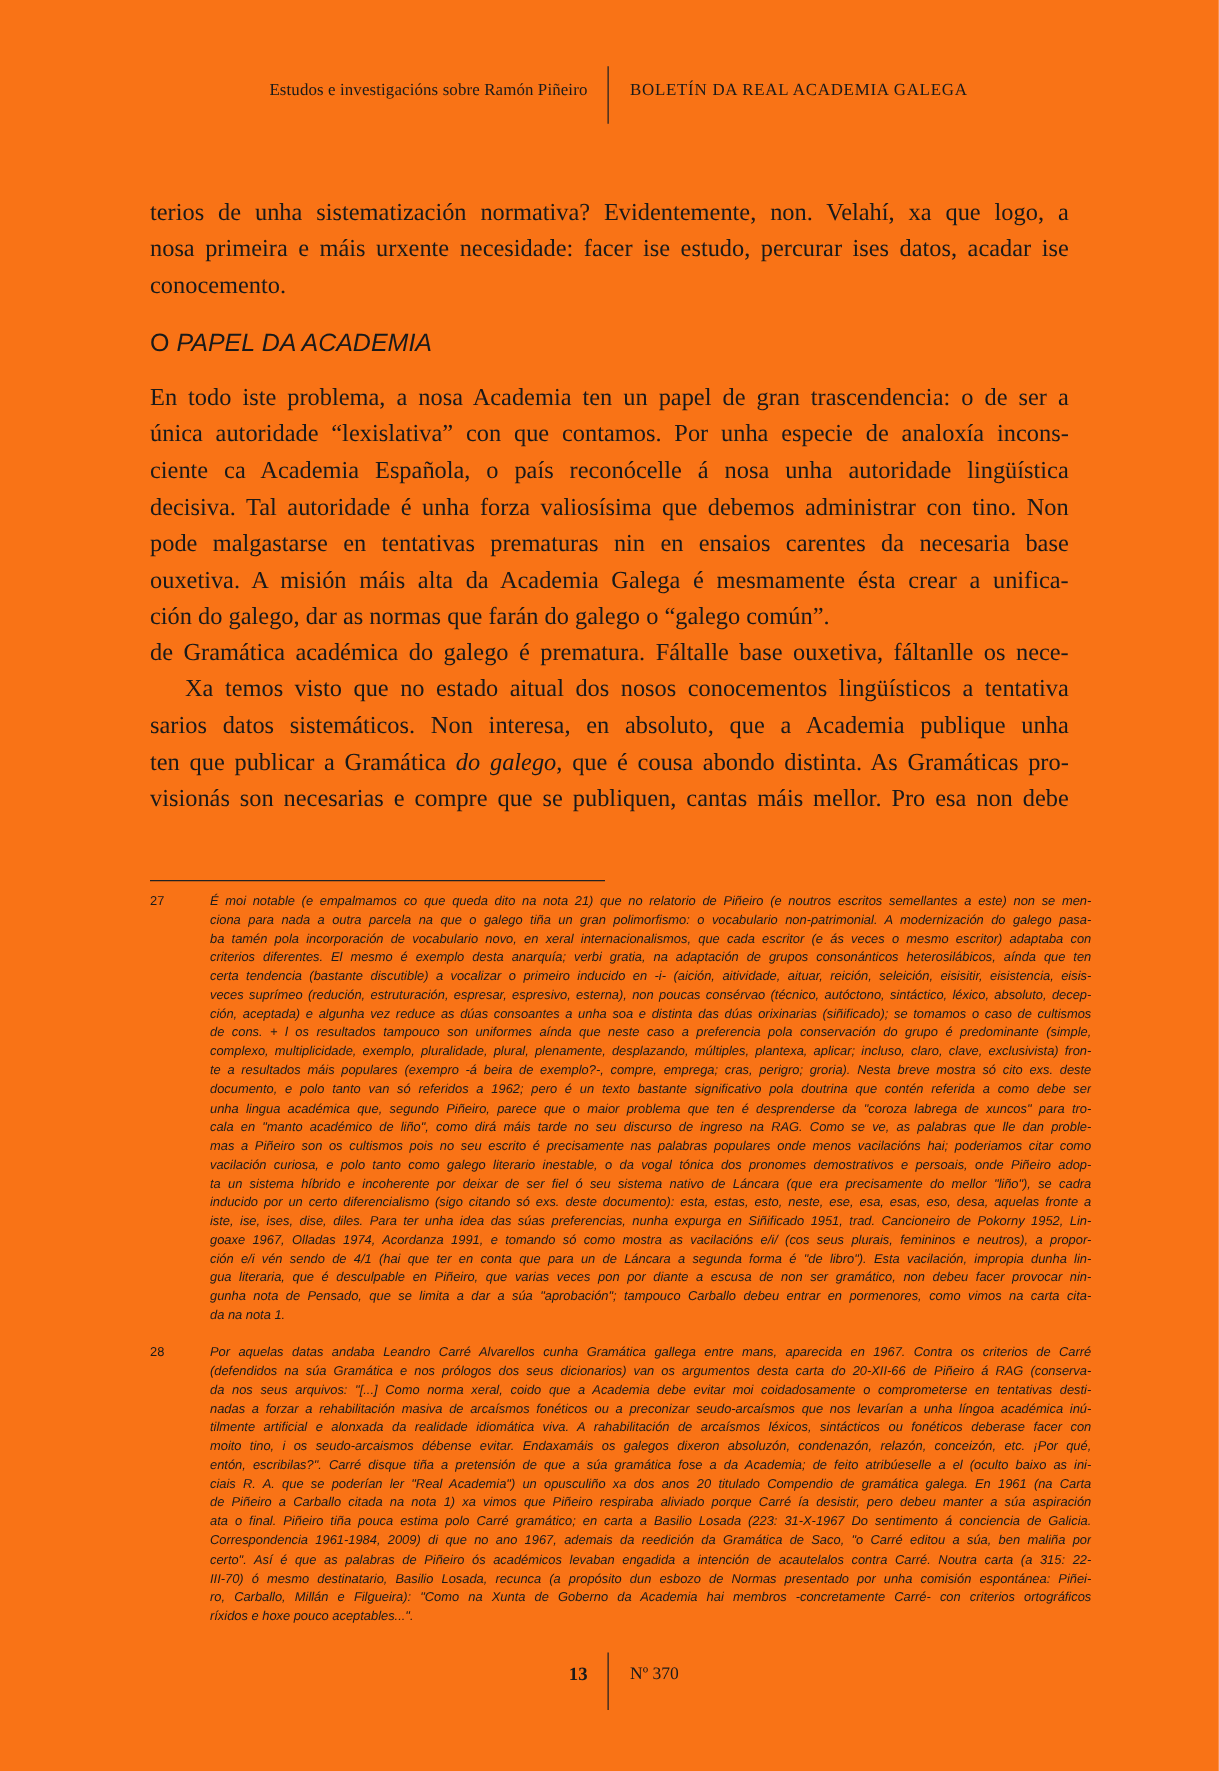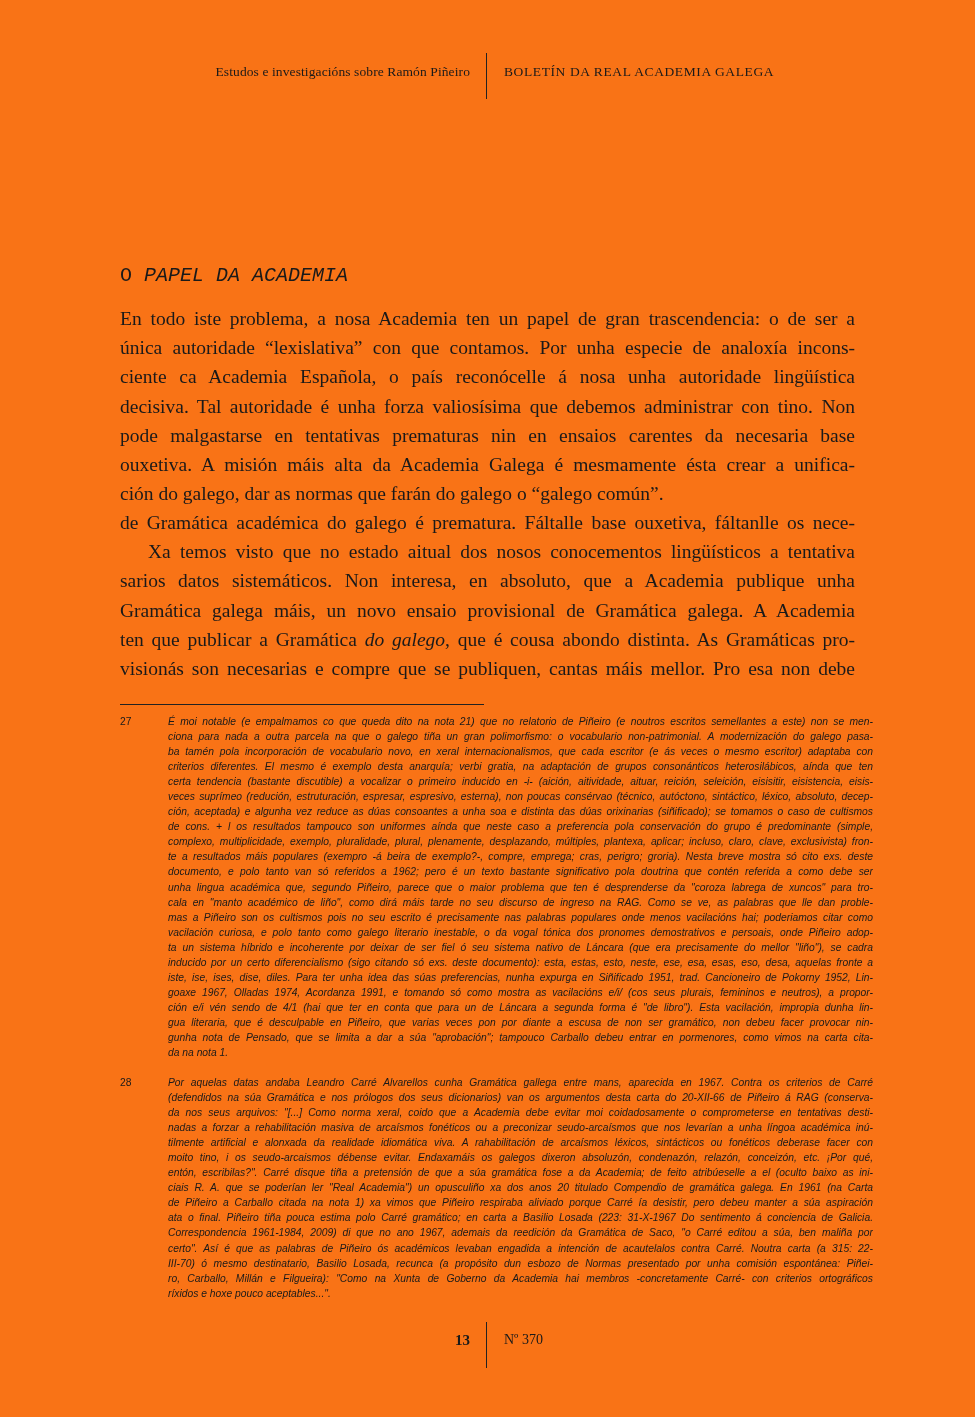--- a/index.html
+++ b/index.html
@@ -7,21 +7,21 @@
   .page { position: absolute; left: 0; top: 0; width: 975px; height: 1417px; background: #f97316; }
 
   .hdr-left { position: absolute; top: 64px; right: 505px; font-family: "Liberation Serif", serif; font-size: 13.5px; white-space: nowrap; letter-spacing: 0.1px; }
   .hdr-rule { position: absolute; left: 486px; top: 53px; width: 1.3px; height: 46px; background: #222; }
   .hdr-right { position: absolute; top: 64px; left: 504px; font-family: "Liberation Serif", serif; font-size: 13.5px; white-space: nowrap; letter-spacing: 0.6px; }
 
   .body-text { position: absolute; left: 120px; width: 735px; font-family: "Liberation Serif", serif; font-size: 19.5px; line-height: 29.2px; }
   .line { display: block; white-space: nowrap; height: 29.2px; text-align: justify; text-align-last: justify; }
   .line.last { text-align-last: left; }
   .line.indent { text-indent: 28px; }
-  .heading { position: absolute; left: 120px; top: 264px; font-family: Liberation Mono, monospace; font-size: 20px; white-space: nowrap; }
+  .heading { position: absolute; left: 120px; top: 264px; font-family: Liberation Sans, sans-serif; font-size: 20px; white-space: nowrap; }
   .heading em { font-style: italic; }
 
   .fn-rule { position: absolute; left: 120px; top: 704px; width: 364px; height: 1px; background: #222; }
   .fn { position: absolute; left: 120px; width: 735px; font-family: "Liberation Sans", sans-serif; font-size: 10.3px; line-height: 15.05px; }
   .fn-num { position: absolute; left: 0; top: 0; }
   .fn-body { position: absolute; left: 48px; width: 705px; font-style: italic; }
   .fn-line { display: block; white-space: nowrap; height: 15.05px; text-align: justify; text-align-last: justify; overflow: hidden; }
   .fn-line.last { text-align-last: left; }
 
   .ftr-num { position: absolute; top: 1332px; right: 505px; font-family: "Liberation Serif", serif; font-size: 15px; font-weight: bold; }
@@ -30,40 +30,44 @@
 </style>
 </head>
 <body>
 
 <div class="page">
 
   <div class="hdr-left">Estudos e investigacións sobre Ramón Piñeiro</div>
   <div class="hdr-rule"></div>
   <div class="hdr-right">BOLETÍN DA REAL ACADEMIA GALEGA</div>
 
+  <div class="body-text" style="top:156px;">
+    <span class="line">terios de unha sistematización normativa? Evidentemente, non. Velahí, xa que logo, a</span>
+    <span class="line">nosa primeira e máis urxente necesidade: facer ise estudo, percurar ises datos, acadar ise</span>
+    <span class="line last">conocemento.</span>
+  </div>
 
   <div class="heading">
     <span>O </span><em>PAPEL DA ACADEMIA</em>
   </div>
 
   <div class="body-text" style="top:304px;">
     <span class="line">En todo iste problema, a nosa Academia ten un papel de gran trascendencia: o de ser a</span>
     <span class="line">única autoridade “lexislativa” con que contamos. Por unha especie de analoxía incons-</span>
     <span class="line">ciente ca Academia Española, o país reconócelle á nosa unha autoridade lingüística</span>
     <span class="line">decisiva. Tal autoridade é unha forza valiosísima que debemos administrar con tino. Non</span>
     <span class="line">pode malgastarse en tentativas prematuras nin en ensaios carentes da necesaria base</span>
     <span class="line">ouxetiva. A misión máis alta da Academia Galega é mesmamente ésta crear a unifica-</span>
     <span class="line last">ción do galego, dar as normas que farán do galego o “galego común”.</span>
   </div>
 
   <div class="body-text" style="top:508px;">
     <span class="line">de Gramática académica do galego é prematura. Fáltalle base ouxetiva, fáltanlle os nece-</span>
     <span class="line indent">Xa temos visto que no estado aitual dos nosos conocementos lingüísticos a tentativa</span>
     <span class="line">sarios datos sistemáticos. Non interesa, en absoluto, que a Academia publique unha</span>
-    <span class="line">Gramática galega máis, un novo ensaio provisional de Gramática galega. A Academia</span>
     <span class="line"><span>ten que publicar a Gramática </span><i>do galego</i><span>, que é cousa abondo distinta. As Gramáticas pro-</span></span>
     <span class="line">visionás son necesarias e compre que se publiquen, cantas máis mellor. Pro esa non debe</span>
   </div>
 
   <div class="fn-rule"></div>
 
   <div class="fn" style="top:714px;">
     <span class="fn-num">27</span>
     <div class="fn-body">
       <span class="fn-line">É moi notable (e empalmamos co que queda dito na nota 21) que no relatorio de Piñeiro (e noutros escritos semellantes a este) non se men-</span>

